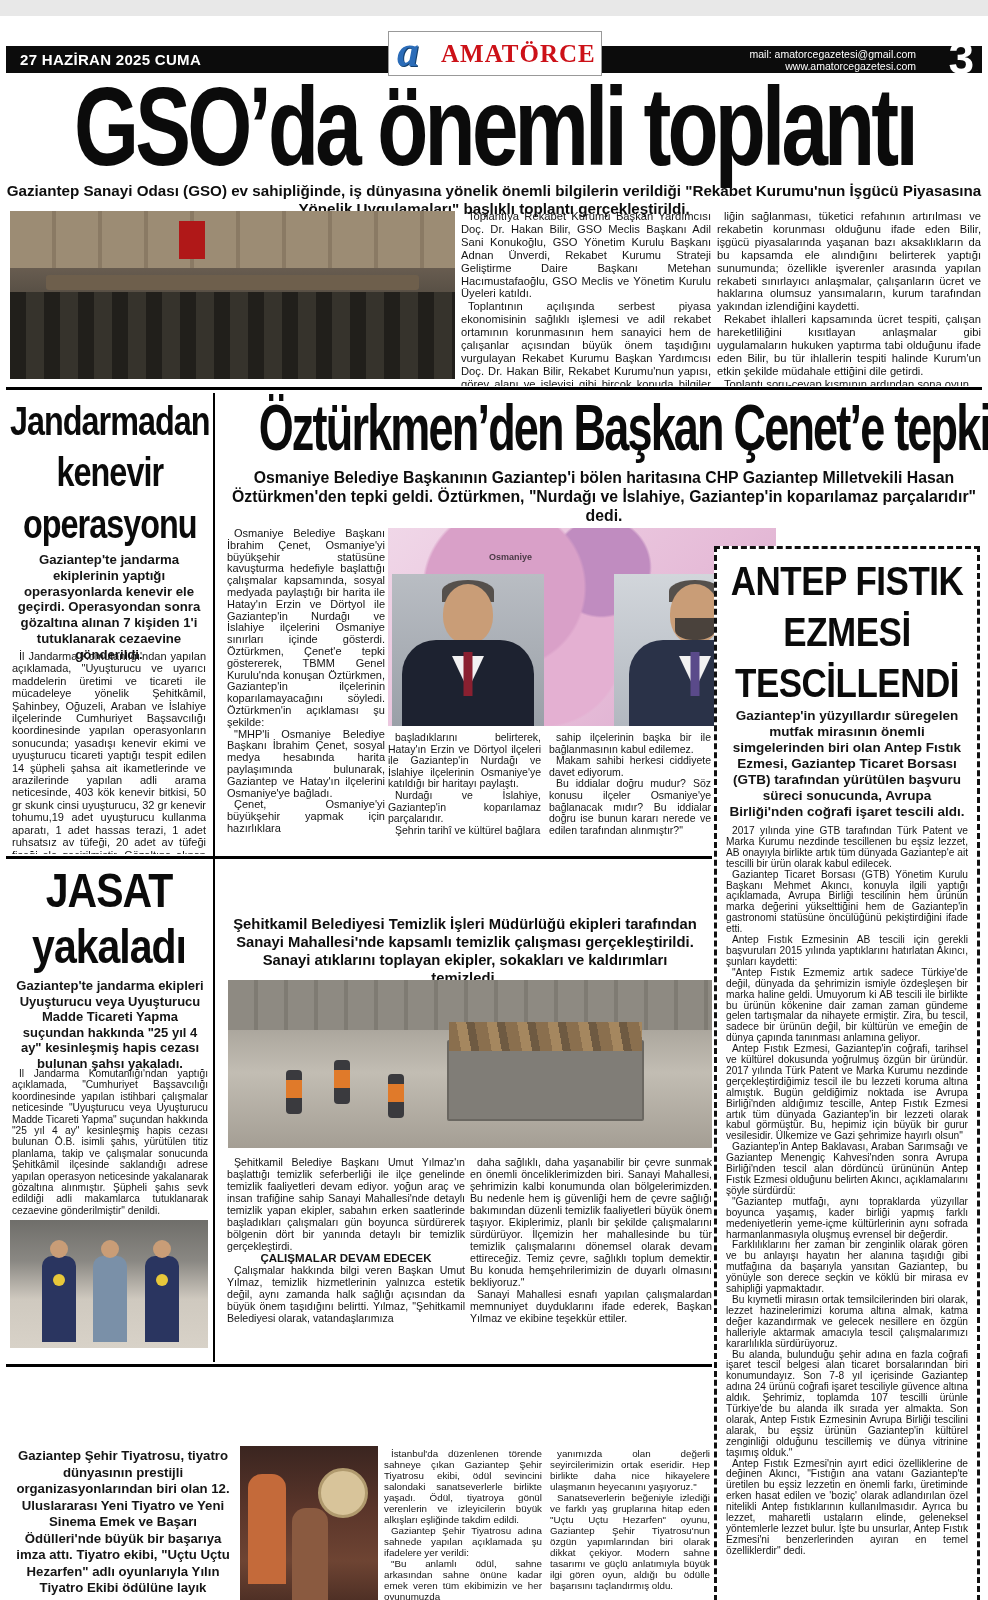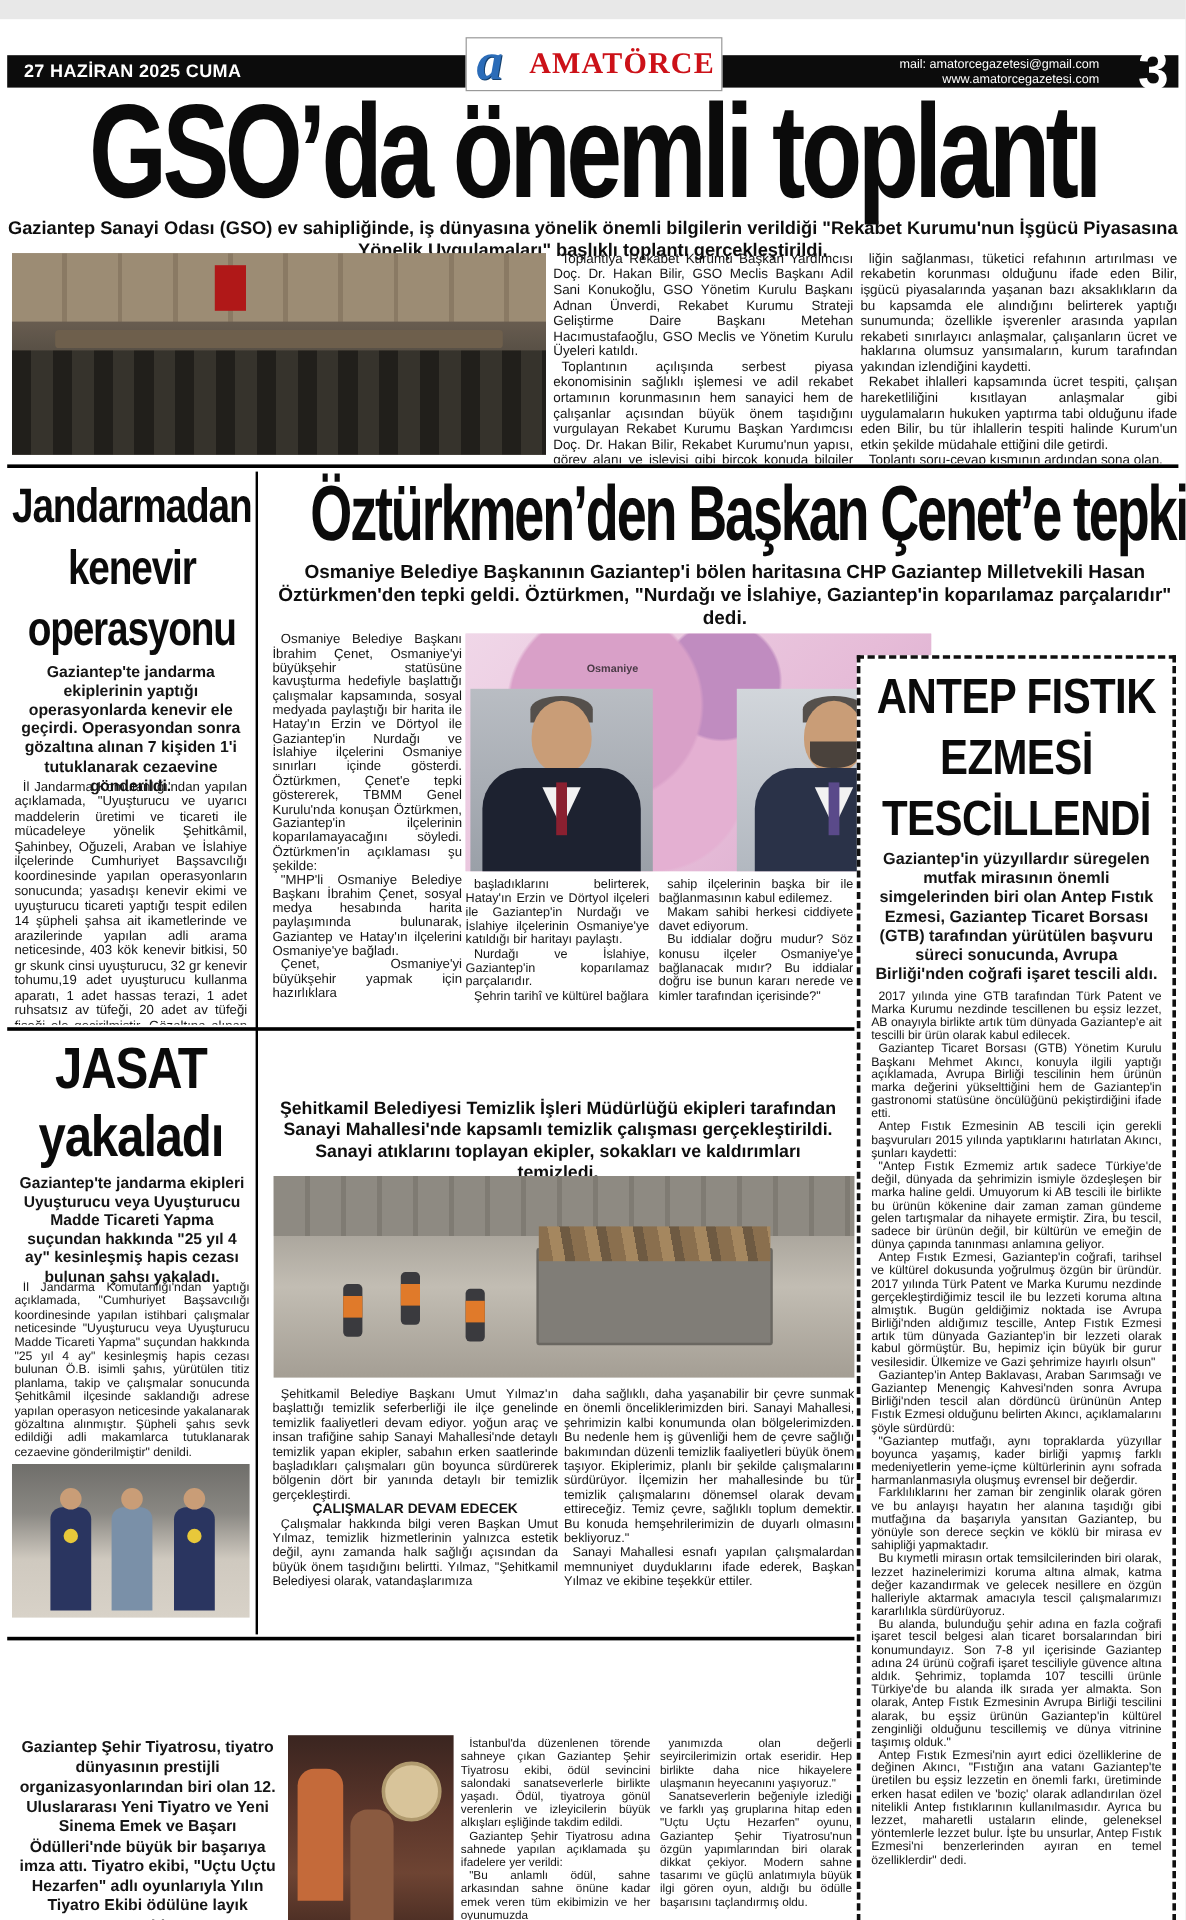--- a/index.html
+++ b/index.html
@@ -147,21 +147,21 @@
     <div class="gso-crowd2"></div>
     <div class="gso-crowd"></div>
   </div>
   <div class="col fs-std gso-c1">
       <p>Toplantıya Rekabet Kurumu Başkan Yardımcısı Doç. Dr. Hakan Bilir, GSO Meclis Başkanı Adil Sani Konukoğlu, GSO Yönetim Kurulu Başkanı Adnan Ünverdi, Rekabet Kurumu Strateji Geliştirme Daire Başkanı Metehan Hacımustafaoğlu, GSO Meclis ve Yönetim Kurulu Üyeleri katıldı.</p>
       <p>Toplantının açılışında serbest piyasa ekonomisinin sağlıklı işlemesi ve adil rekabet ortamının korunmasının hem sanayici hem de çalışanlar açısından büyük önem taşıdığını vurgulayan Rekabet Kurumu Başkan Yardımcısı Doç. Dr. Hakan Bilir, Rekabet Kurumu'nun yapısı, görev alanı ve işleyişi gibi birçok konuda bilgiler verdi.</p>
     </div>
   <div class="col fs-std gso-c2">
       <p>liğin sağlanması, tüketici refahının artırılması ve rekabetin korunması olduğunu ifade eden Bilir, işgücü piyasalarında yaşanan bazı aksaklıkların da bu kapsamda ele alındığını belirterek yaptığı sunumunda; özellikle işverenler arasında yapılan rekabeti sınırlayıcı anlaşmalar, çalışanların ücret ve haklarına olumsuz yansımaların, kurum tarafından yakından izlendiğini kaydetti.</p>
       <p>Rekabet ihlalleri kapsamında ücret tespiti, çalışan hareketliliğini kısıtlayan anlaşmalar gibi uygulamaların hukuken yaptırma tabi olduğunu ifade eden Bilir, bu tür ihlallerin tespiti halinde Kurum'un etkin şekilde müdahale ettiğini dile getirdi.</p>
-      <p>Toplantı soru-cevap kısmının ardından sona olan.</p>
+      <p>Toplantı soru-cevap kısmının ardından sona oyun.</p>
     </div>
 
   <div class="rule" style="left:6px;top:371px;width:976px;height:3px;"></div>
   <div class="rule" style="left:213px;top:377px;width:2px;height:969px;"></div>
 
   <div class="hwrap h-ken" style="left:8px;top:380px;width:202px;">
     <span class="hspan">Jandarmadan kenevir operasyonu</span>
   </div>
   <div class="ken-lead">Gaziantep'te jandarma ekiplerinin yaptığı operasyonlarda kenevir ele geçirdi. Operasyondan sonra gözaltına alınan 7 kişiden 1'i tutuklanarak cezaevine gönderildi.</div>
   <div class="col ken-body">
@@ -198,21 +198,21 @@
     </div>
   </div>
   <div class="col ozt-c2">
       <p>başladıklarını belirterek, Hatay'ın Erzin ve Dörtyol ilçeleri ile Gaziantep'in Nurdağı ve İslahiye ilçelerinin Osmaniye'ye katıldığı bir haritayı paylaştı.</p>
       <p>Nurdağı ve İslahiye, Gaziantep'in koparılamaz parçalarıdır.</p>
       <p>Şehrin tarihî ve kültürel bağlara</p>
     </div>
   <div class="col ozt-c3">
       <p>sahip ilçelerinin başka bir ile bağlanmasının kabul edilemez.</p>
       <p>Makam sahibi herkesi ciddiyete davet ediyorum.</p>
-      <p>Bu iddialar doğru mudur? Söz konusu ilçeler Osmaniye'ye bağlanacak mıdır? Bu iddialar doğru ise bunun kararı nerede ve kimler tarafından içerisinde?"</p>
+      <p>Bu iddialar doğru mudur? Söz konusu ilçeler Osmaniye'ye bağlanacak mıdır? Bu iddialar doğru ise bunun kararı nerede ve edilen tarafından alınmıştır?"</p>
     </div>
 
   <div class="fistik-box">
     <div class="fistik-h">
       <span class="hspan">ANTEP FISTIK EZMESİ TESCİLLENDİ</span>
     </div>
     <div class="fistik-lead">Gaziantep'in yüzyıllardır süregelen mutfak mirasının önemli simgelerinden biri olan Antep Fıstık Ezmesi, Gaziantep Ticaret Borsası (GTB) tarafından yürütülen başvuru süreci sonucunda, Avrupa Birliği'nden coğrafi işaret tescili aldı.</div>
     <div class="fistik-body">
         <p>2017 yılında yine GTB tarafından Türk Patent ve Marka Kurumu nezdinde tescillenen bu eşsiz lezzet, AB onayıyla birlikte artık tüm dünyada Gaziantep'e ait tescilli bir ürün olarak kabul edilecek.</p>
         <p>Gaziantep Ticaret Borsası (GTB) Yönetim Kurulu Başkanı Mehmet Akıncı, konuyla ilgili yaptığı açıklamada, Avrupa Birliği tescilinin hem ürünün marka değerini yükselttiğini hem de Gaziantep'in gastronomi statüsüne öncülüğünü pekiştirdiğini ifade etti.</p>

